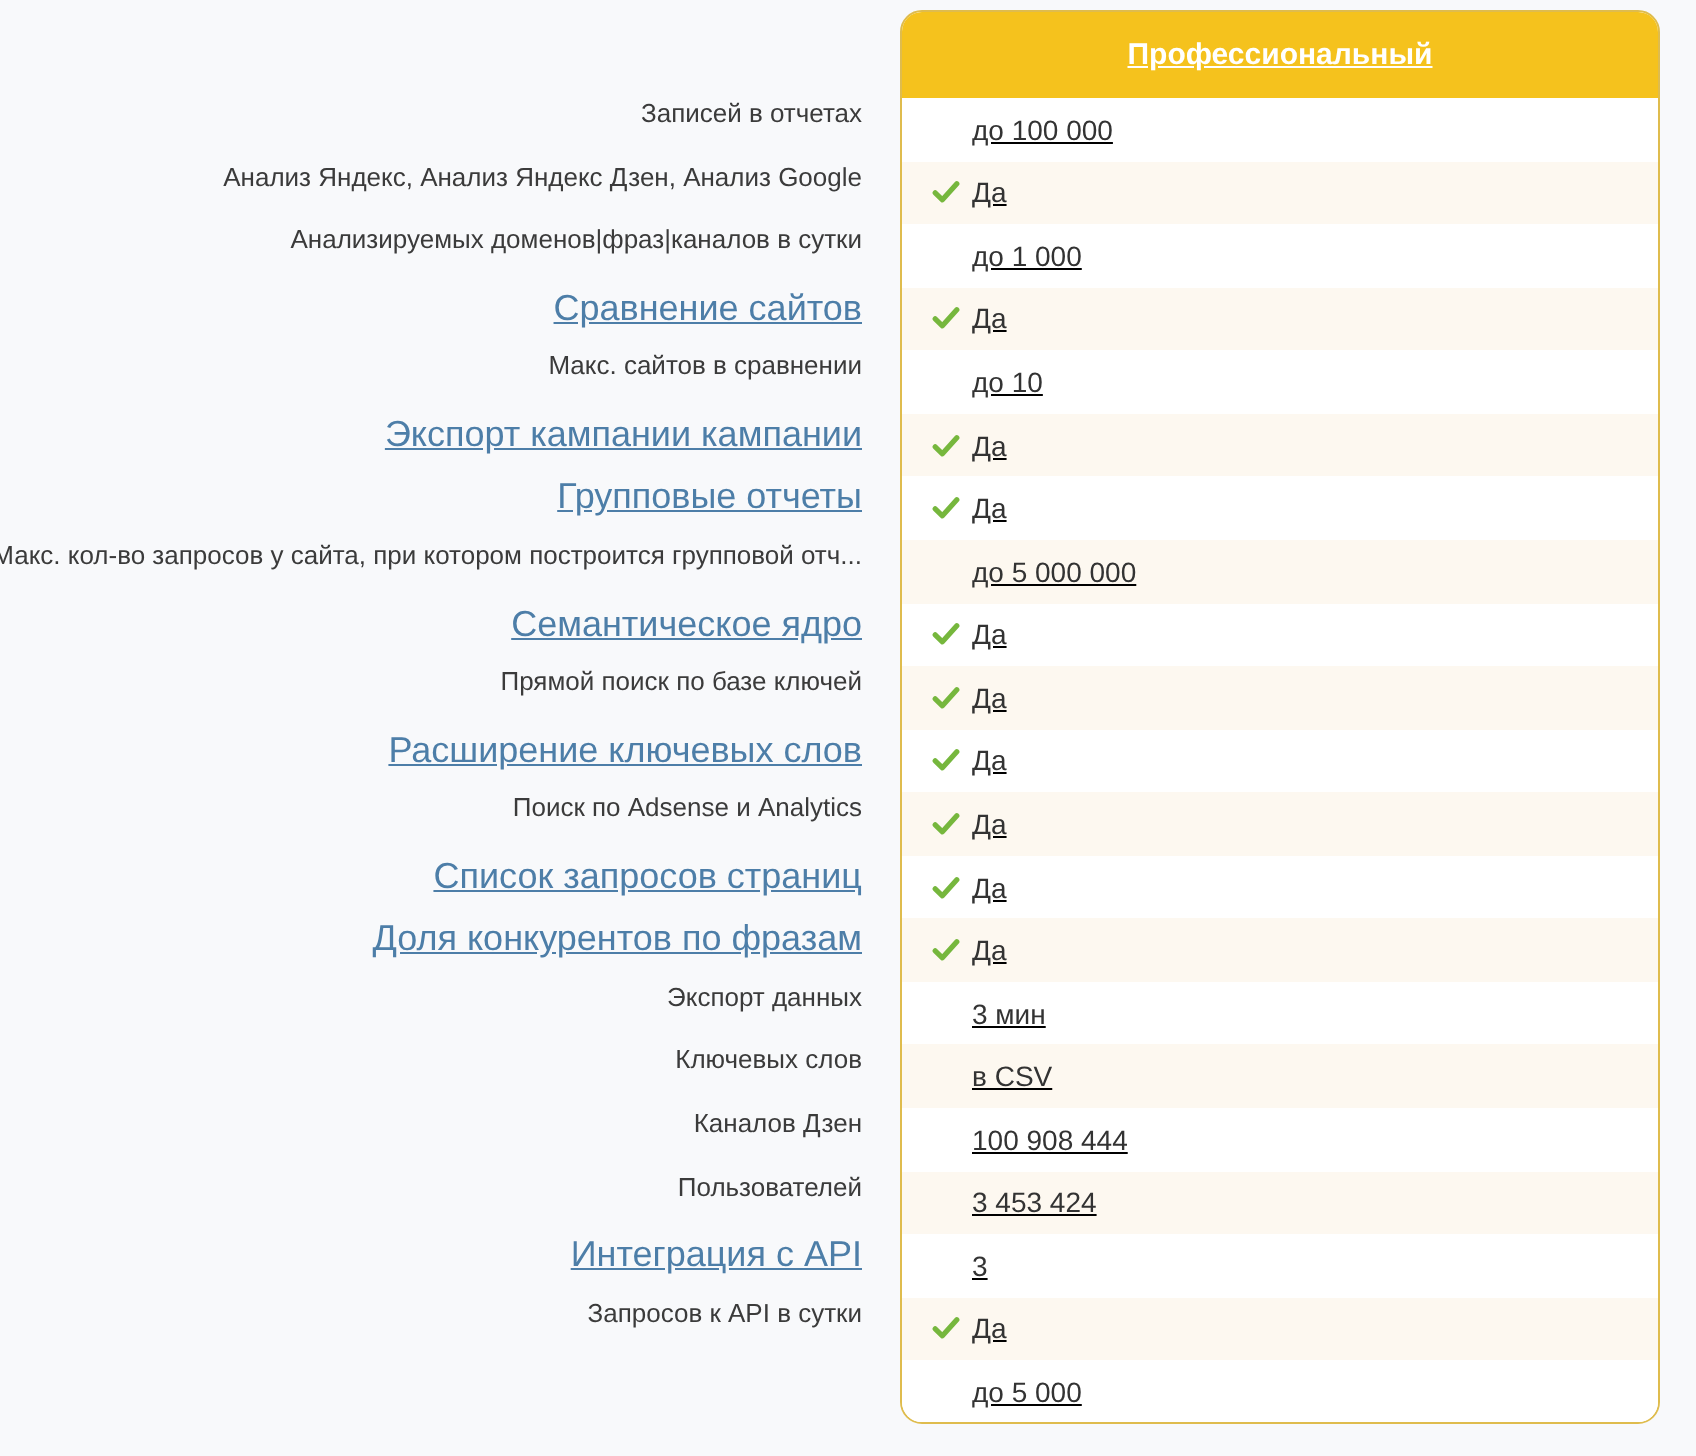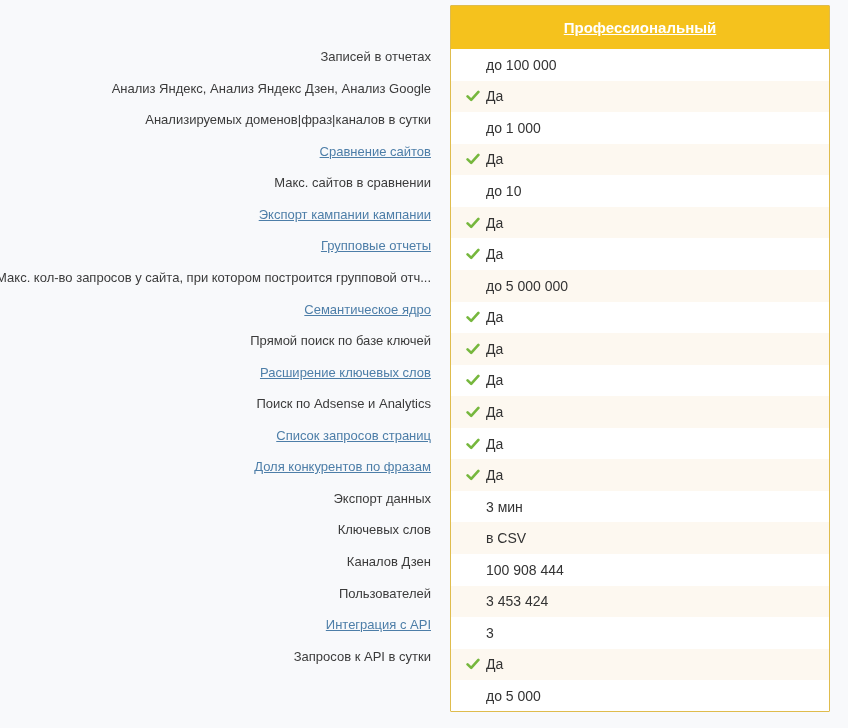--- a/index.html
+++ b/index.html
@@ -32,33 +32,33 @@
     height:31.57px;
     display:flex;
     justify-content:flex-end;
     white-space:nowrap;
   }
   .feature-label{
     font-size:13px;
     color:var(--label-color);
   }
   .feature-link{
-    font-size:13px;
+    font-size:18px;
     color:var(--link-color);
     text-decoration:underline;
     cursor:pointer;
   }
   
   .card{
     position:absolute;
     left:450px; top:5px;
     width:380px; height:707px;
     background:var(--row-white);
     border:1.5px solid var(--card-border);
-    border-radius:1px;
+    border-radius:11px;
     overflow:hidden;
   }
   .card-header{
     height:43px;
     background:var(--header-yellow);
     display:flex;
     align-items:center;
     justify-content:center;
   }
   .plan-title{
@@ -67,20 +67,21 @@
     font-weight:bold;
     text-decoration:underline;
     cursor:pointer;
   }
   .value-row{
     height:31.57px;
     display:flex;
     align-items:center;
     background:var(--row-white);
     padding-left:15px;
+    text-decoration:underline;
   }
   .value-row.alt{
     background:var(--row-alt);
   }
   .check-slot{
     width:20px;
     display:flex;
     align-items:center;
     justify-content:flex-start;
     flex:none;

